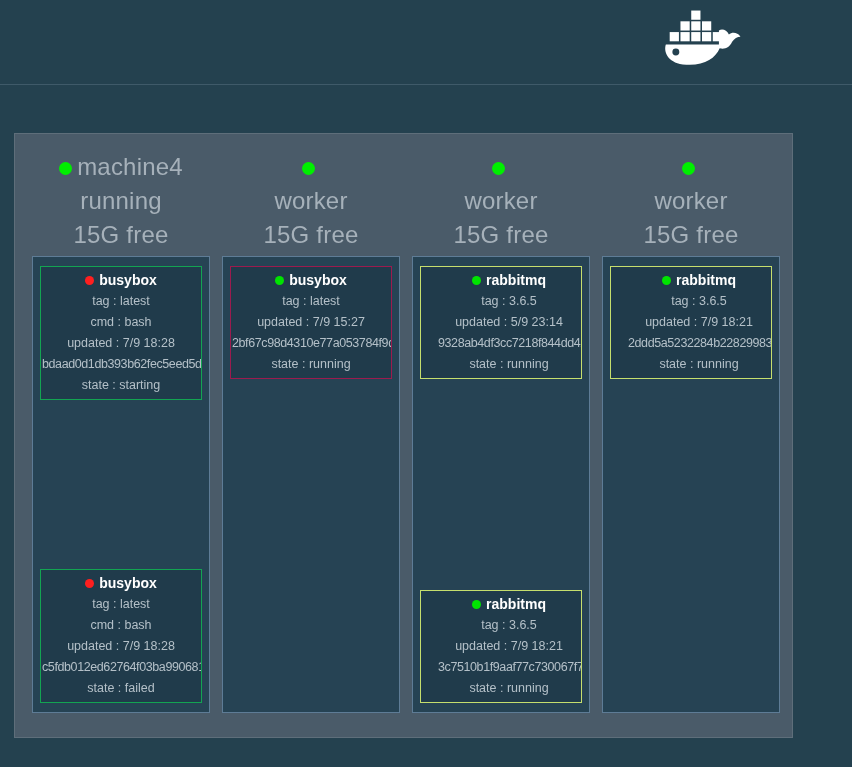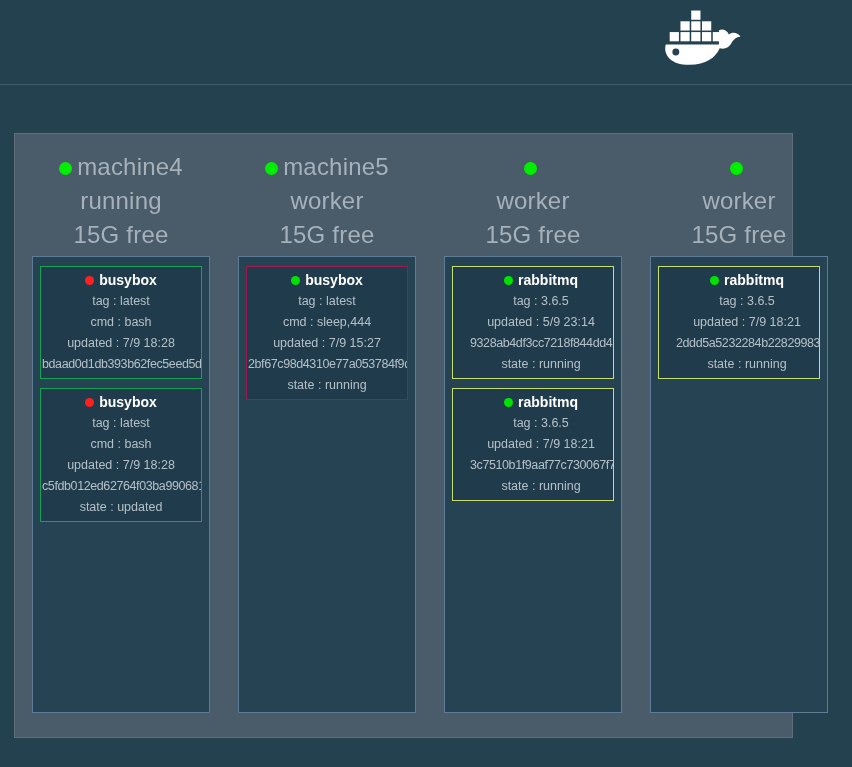--- a/index.html
+++ b/index.html
@@ -24,21 +24,21 @@
   
   .panel{
     position:absolute; left:14px; top:133px;
     width:779px; height:605px;
     box-sizing:border-box;
     background:#4a5b69;
     border:1px solid #5e6e7a;
   }
   .nodes{
     display:flex;
-    gap:28px;
+    gap:12px;
     padding:16px 0 0 17px;
   }
   .node{ width:178px; flex:0 0 178px; }
   .node-header{
     text-align:center;
     color:#a6b1ba;
     font-size:24px;
     line-height:34px;
     height:102px;
     margin-bottom:4px;
@@ -51,21 +51,21 @@
     background:#00ef00;
     margin-right:5px;
   }
   .node-box{
     height:457px;
     box-sizing:border-box;
     background:#264354;
     border:1px solid #5e7c96;
     display:flex;
     flex-direction:column;
-    justify-content:flex-start;
+    justify-content:space-between;
     padding:0 7px 9px 7px;
   }
   
   .card{
     box-sizing:border-box;
     background:#203b4b;
     border:1px solid #13a452;
     margin-top:9px;
     padding:3px 0;
     text-align:center;
@@ -131,43 +131,43 @@
         <div>running</div>
         <div>15G free</div>
       </div>
       <div class="node-box">
         <div class="card green">
           <div class="card-title"><span class="card-dot dot-red"></span><span>busybox</span></div>
           <div class="card-line">tag : latest</div>
           <div class="card-line">cmd : bash</div>
           <div class="card-line">updated : 7/9 18:28</div>
           <div class="card-line hash">bdaad0d1db393b62fec5eed5d19a66</div>
+          <div class="card-line">state : starting</div>
         </div>
         <div class="card green">
           <div class="card-title"><span class="card-dot dot-red"></span><span>busybox</span></div>
           <div class="card-line">tag : latest</div>
           <div class="card-line">cmd : bash</div>
           <div class="card-line">updated : 7/9 18:28</div>
           <div class="card-line hash">c5fdb012ed62764f03ba99068182430</div>
-          <div class="card-line">state : updated</div>
-        </div>
-      </div>
-    </div>
-
-    <div class="node">
-      <div class="node-header">
-        <div><span class="node-dot"></span><span>machine5</span></div>
+          <div class="card-line">state : failed</div>
+        </div>
+      </div>
+    </div>
+
+    <div class="node">
+      <div class="node-header">
+        <div><span class="node-dot"></span></div>
         <div>worker</div>
         <div>15G free</div>
       </div>
       <div class="node-box">
         <div class="card crimson">
           <div class="card-title"><span class="card-dot dot-green"></span><span>busybox</span></div>
           <div class="card-line">tag : latest</div>
-          <div class="card-line">cmd : sleep,444</div>
           <div class="card-line">updated : 7/9 15:27</div>
           <div class="card-line hash">2bf67c98d4310e77a053784f9d03a04</div>
           <div class="card-line">state : running</div>
         </div>
       </div>
     </div>
 
     <div class="node">
       <div class="node-header">
         <div><span class="node-dot"></span></div>

